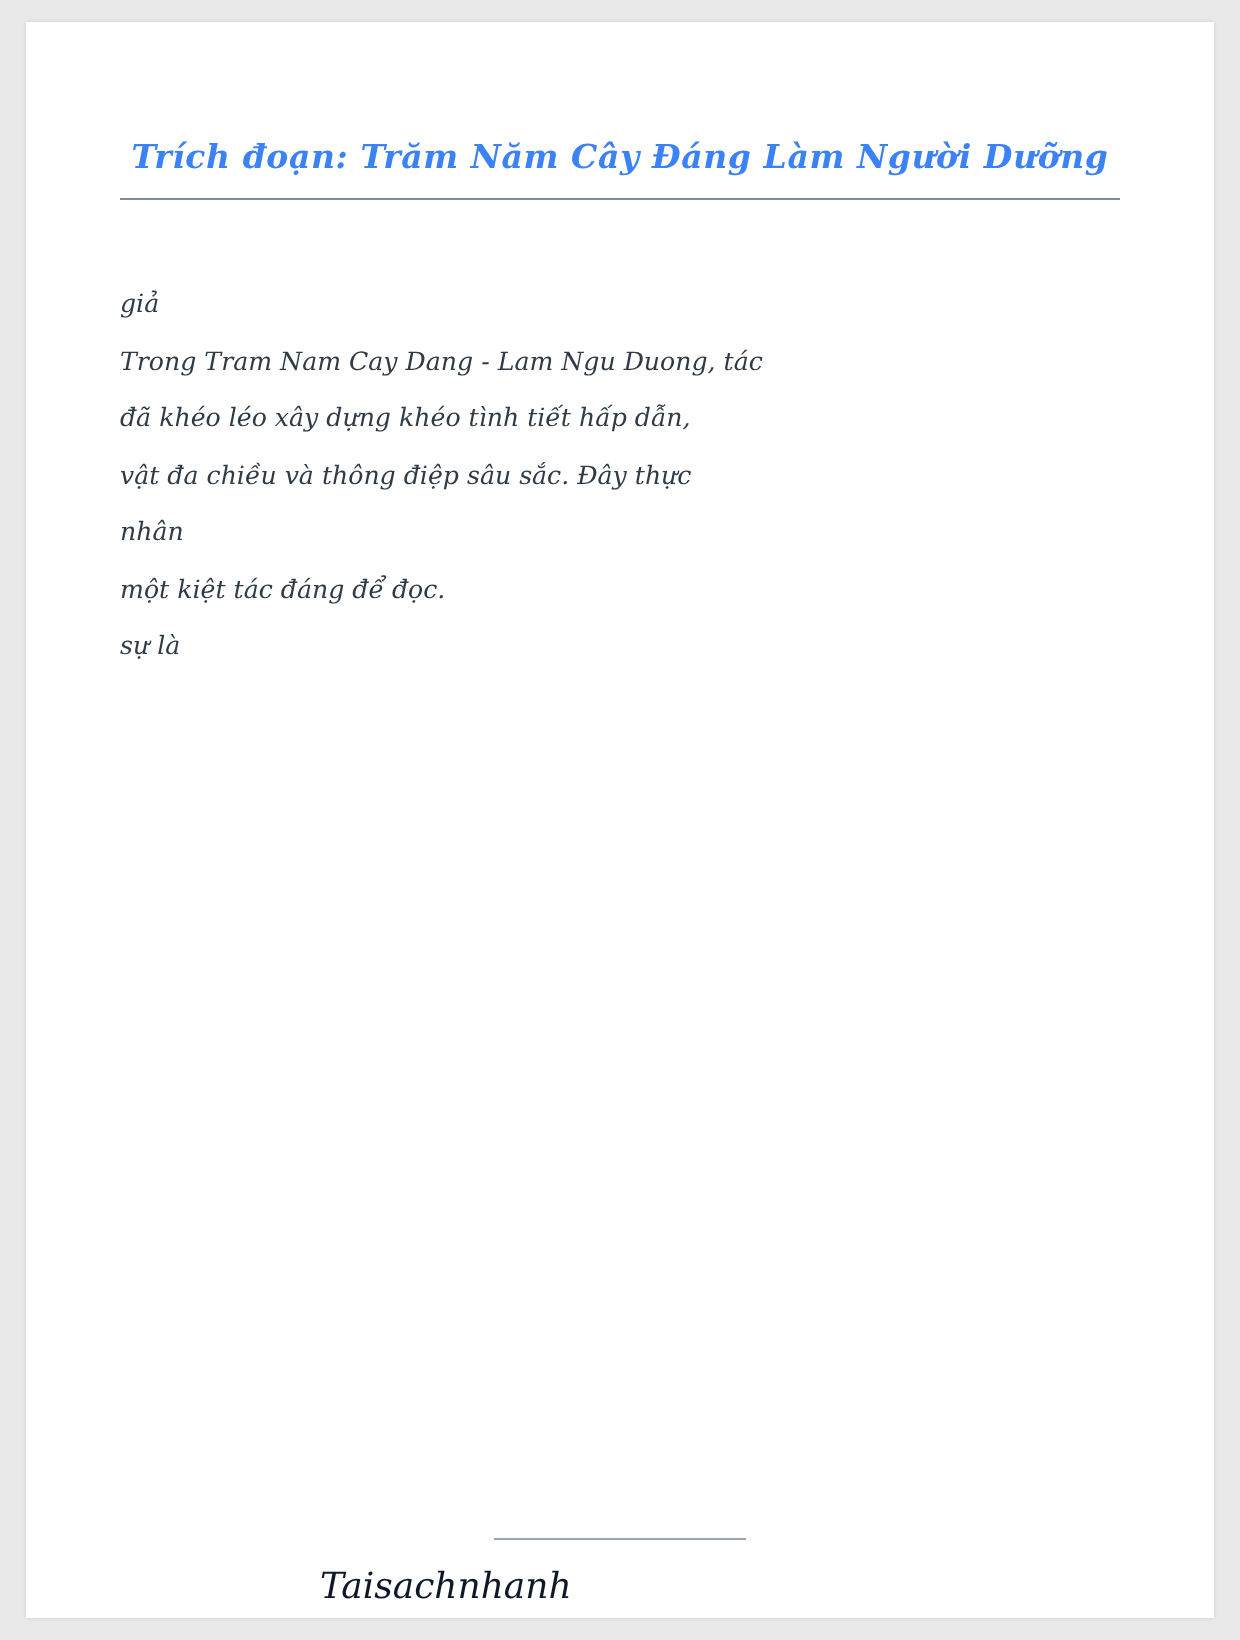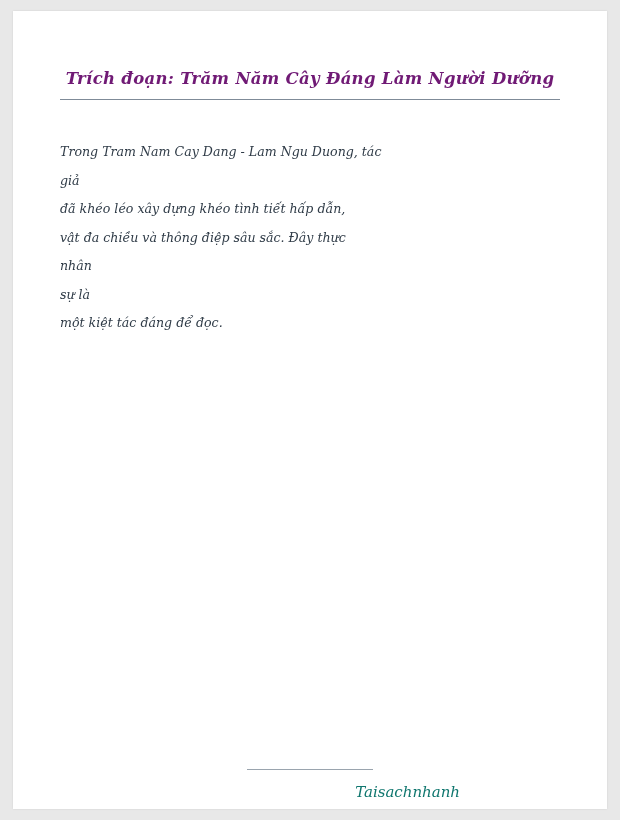--- a/index.html
+++ b/index.html
@@ -33,21 +33,21 @@
     position: absolute;
     left: 47px;
     top: 58px;
     width: 500px;
     text-align: center;
     font-family: "DejaVu Serif", serif;
     font-style: italic;
     font-weight: bold;
     font-size: 16.5px;
     letter-spacing: 0.3px;
-    color: #701a75;
+    color: #3b82f6;
     white-space: nowrap;
   }
   .title-rule {
     position: absolute;
     left: 47px;
     top: 88px;
     width: 500px;
     height: 1px;
     background: #7f8b98;
   }
@@ -72,44 +72,44 @@
     top: 758px;
     width: 126px;
     height: 1px;
     background: #9aa4ae;
   }
   .footer-text {
     position: absolute;
     left: 147px;
     top: 772px;
     width: 300px;
-    text-align: right;
+    text-align: left;
     font-family: "DejaVu Serif", serif;
     font-style: italic;
-    font-size: 15px;
-    color: #0f766e;
+    font-size: 18px;
+    color: #0f172a;
   }
 </style>
 </head>
 <body>
 
 <div class="page">
   <div class="doc-inner">
 
     <div class="doc-title">Trích đoạn: Trăm Năm Cây Đáng Làm Người Dưỡng</div>
 
     <div class="title-rule"></div>
 
     <div class="body-text">
+      <span class="line">giả</span>
       <span class="line">Trong Tram Nam Cay Dang - Lam Ngu Duong, tác</span>
-      <span class="line">giả</span>
       <span class="line">đã khéo léo xây dựng khéo tình tiết hấp dẫn,</span>
       <span class="line">vật đa chiều và thông điệp sâu sắc. Đây thực</span>
       <span class="line">nhân</span>
+      <span class="line">một kiệt tác đáng để đọc.</span>
       <span class="line">sự là</span>
-      <span class="line">một kiệt tác đáng để đọc.</span>
     </div>
 
     <div class="footer-rule"></div>
     <div class="footer-text">Taisachnhanh</div>
 
   </div>
 </div>
 
 </body></html>

